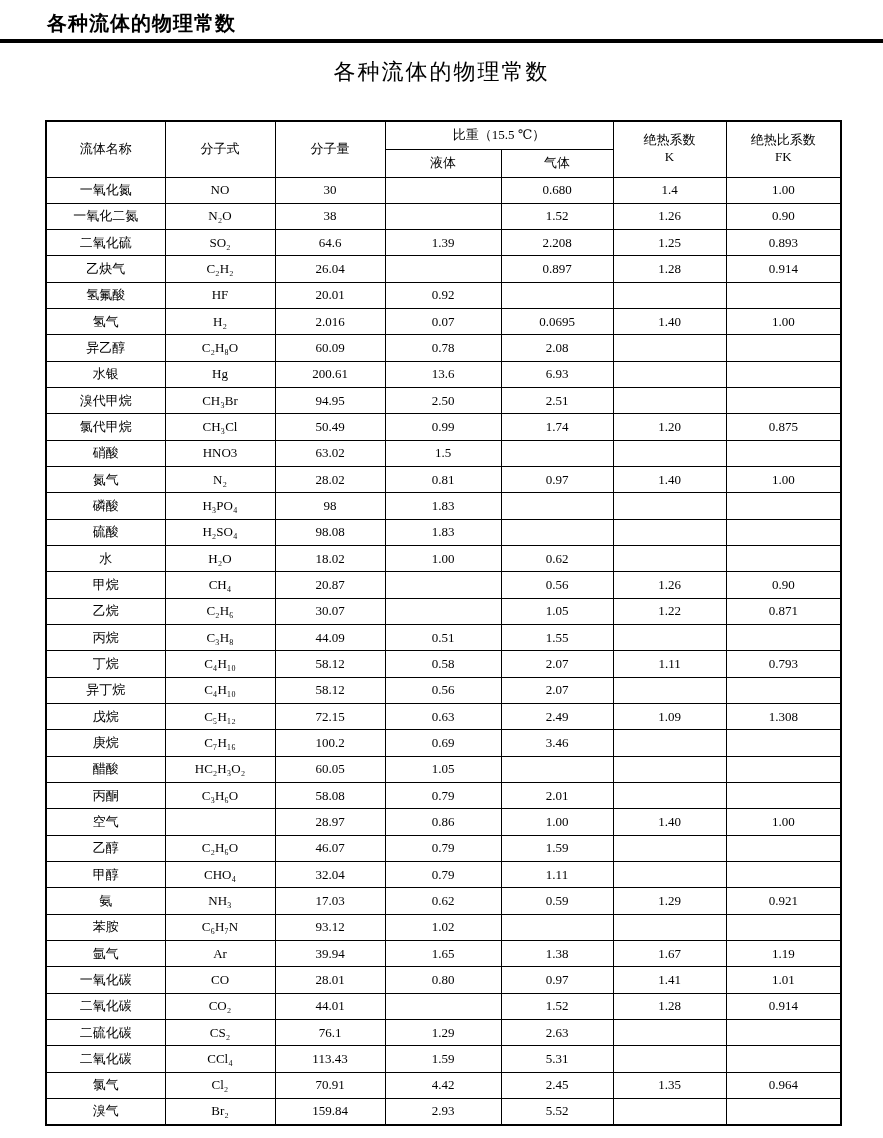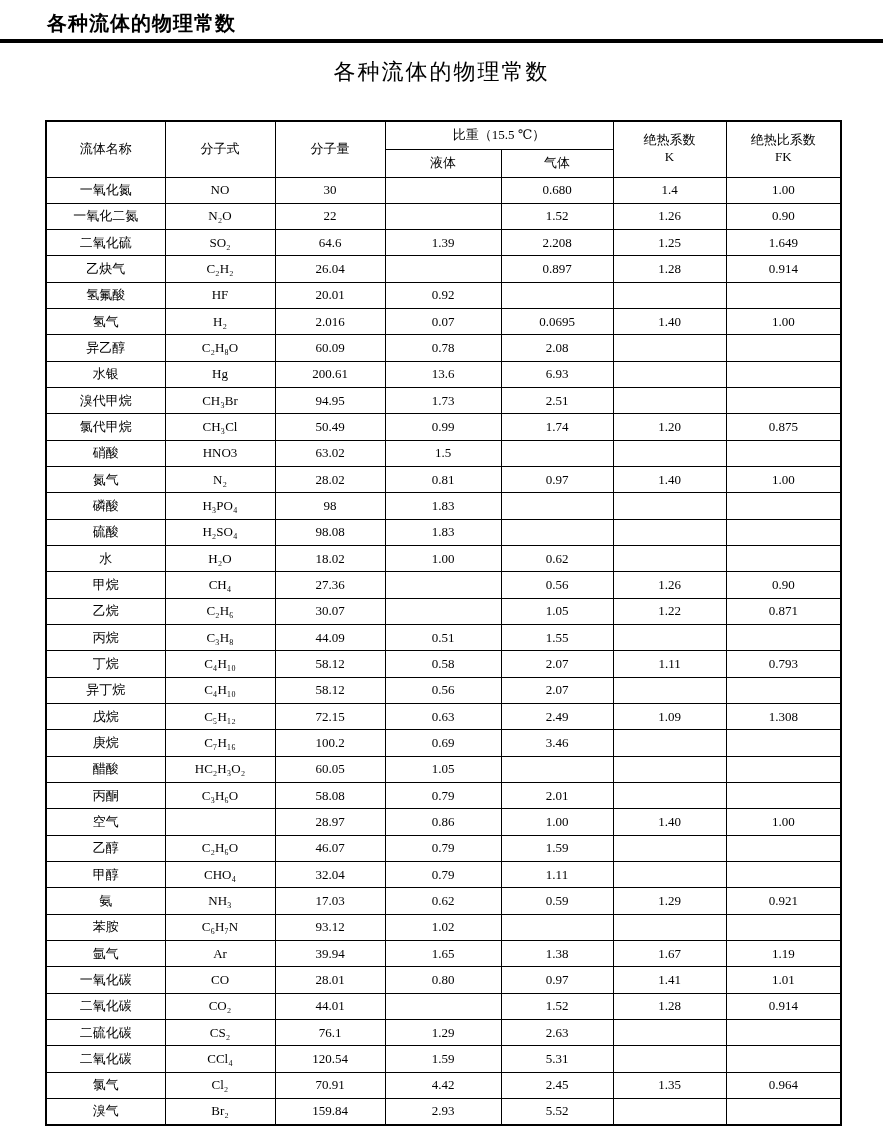--- a/index.html
+++ b/index.html
@@ -86,34 +86,34 @@
           <td>NO</td>
           <td>30</td>
           <td></td>
           <td>0.680</td>
           <td>1.4</td>
           <td>1.00</td>
         </tr>
         <tr>
           <td>一氧化二氮</td>
           <td>N₂O</td>
-          <td>22</td>
+          <td>38</td>
           <td></td>
           <td>1.52</td>
           <td>1.26</td>
           <td>0.90</td>
         </tr>
         <tr>
           <td>二氧化硫</td>
           <td>SO₂</td>
           <td>64.6</td>
           <td>1.39</td>
           <td>2.208</td>
           <td>1.25</td>
-          <td>1.649</td>
+          <td>0.893</td>
         </tr>
         <tr>
           <td>乙炔气</td>
           <td>C₂H₂</td>
           <td>26.04</td>
           <td></td>
           <td>0.897</td>
           <td>1.28</td>
           <td>0.914</td>
         </tr>
@@ -150,21 +150,21 @@
           <td>200.61</td>
           <td>13.6</td>
           <td>6.93</td>
           <td></td>
           <td></td>
         </tr>
         <tr>
           <td>溴代甲烷</td>
           <td>CH₃Br</td>
           <td>94.95</td>
-          <td>1.73</td>
+          <td>2.50</td>
           <td>2.51</td>
           <td></td>
           <td></td>
         </tr>
         <tr>
           <td>氯代甲烷</td>
           <td>CH₃Cl</td>
           <td>50.49</td>
           <td>0.99</td>
           <td>1.74</td>
@@ -212,21 +212,21 @@
           <td>H₂O</td>
           <td>18.02</td>
           <td>1.00</td>
           <td>0.62</td>
           <td></td>
           <td></td>
         </tr>
         <tr>
           <td>甲烷</td>
           <td>CH₄</td>
-          <td>27.36</td>
+          <td>20.87</td>
           <td></td>
           <td>0.56</td>
           <td>1.26</td>
           <td>0.90</td>
         </tr>
         <tr>
           <td>乙烷</td>
           <td>C₂H₆</td>
           <td>30.07</td>
           <td></td>
@@ -374,21 +374,21 @@
           <td>CS₂</td>
           <td>76.1</td>
           <td>1.29</td>
           <td>2.63</td>
           <td></td>
           <td></td>
         </tr>
         <tr>
           <td>二氧化碳</td>
           <td>CCl₄</td>
-          <td>120.54</td>
+          <td>113.43</td>
           <td>1.59</td>
           <td>5.31</td>
           <td></td>
           <td></td>
         </tr>
         <tr>
           <td>氯气</td>
           <td>Cl₂</td>
           <td>70.91</td>
           <td>4.42</td>

